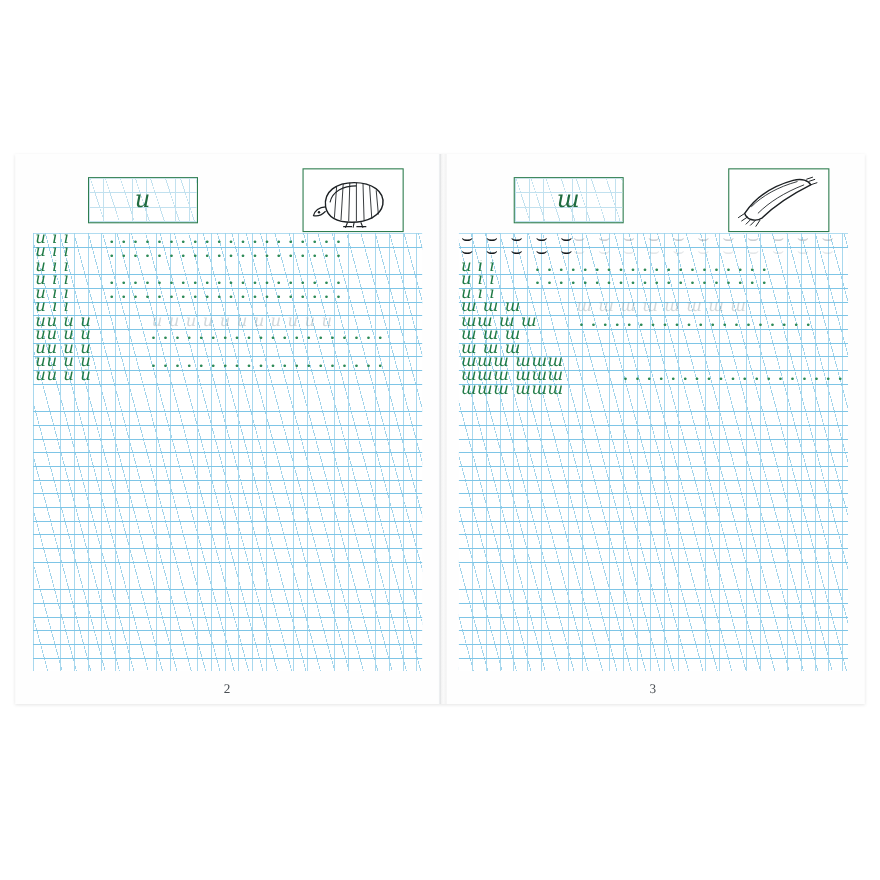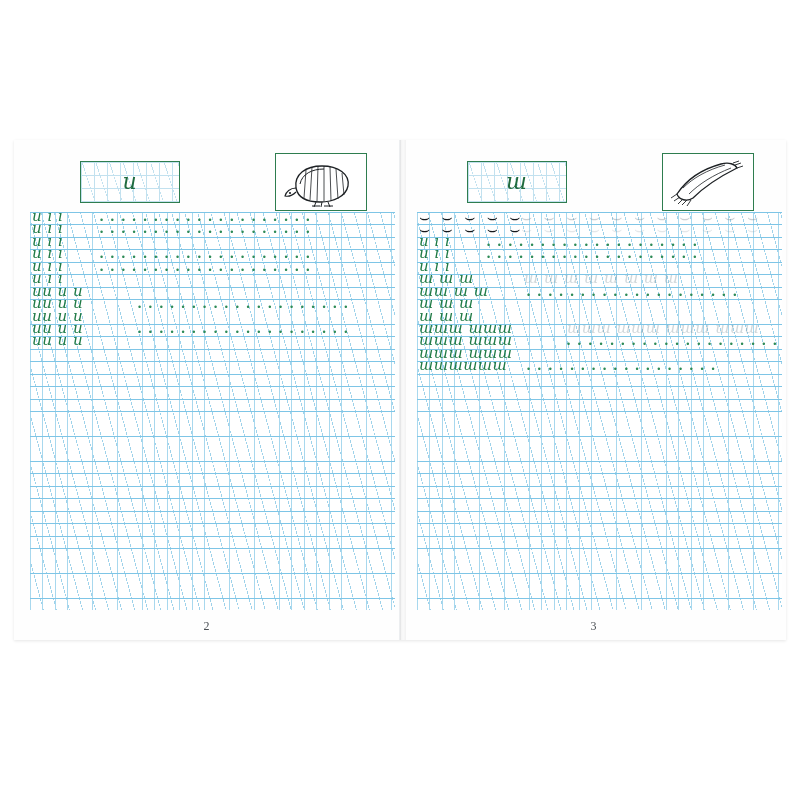--- a/index.html
+++ b/index.html
@@ -108,21 +108,20 @@
   }
 
   
   .grid-wrap {
     position: relative;
     width: 354px;
     height: 398px;
     margin: 2px auto 0 auto;
     background: #ffffff;
     overflow: hidden;
-    padding-left: 11px;
   }
 
   .grid-lines {
     position: absolute;
     inset: 0;
     background-image:
       
       repeating-linear-gradient(to bottom, #7ec5e6 0 0.8px, rgba(0,0,0,0) 0.8px 12.45px),
       
       repeating-linear-gradient(to right, #a8d8ee 0 0.7px, rgba(0,0,0,0) 0.7px 12.45px),
@@ -251,20 +250,21 @@
             <div class="ink">и  і  і</div>
             <div class="dots" style="left:70px">• • • • • • • • • • • • • • • • • • • •</div>
           </div>
 
           <div class="row">
             <div class="ink">и  і  і</div>
           </div>
 
           <div class="row">
             <div class="ink">ии  и  и</div>
+            <div class="ink faint" style="left:108px">и  и  и  и  и  и  и  и  и  и  и</div>
           </div>
 
           <div class="row">
             <div class="ink">ии  и  и</div>
             <div class="dots" style="left:108px">• • • • • • • • • • • • • • • • • • • •</div>
           </div>
 
 
           <div class="row">
             <div class="ink">ий  й  й</div>
@@ -347,36 +347,31 @@
           <div class="row">
             <div class="ink">ш  ш  ш</div>
           </div>
 
           <div class="row">
             <div class="ink">ш  ш  ш</div>
           </div>
 
           <div class="row">
             <div class="ink">шшш  шшш</div>
-            <div class="ink faint" style="left:150px">шшш  шшш  шшш  шшш</div>
           </div>
 
           <div class="row">
             <div class="ink">шшш  шшш</div>
             <div class="dots" style="left:150px">• • • • • • • • • • • • • • • • • • • •</div>
           </div>
 
           <div class="row">
             <div class="ink">шшш  шшш</div>
           </div>
 
-          <div class="row">
-            <div class="ink">шшшшшш</div>
-            <div class="dots" style="left:110px">• • • • • • • • • • • • • • • • • •</div>
-          </div>
 
         </div>
       </div>
 
       <div class="page-number">3</div>
     </div>
 
     <div class="gutter"></div>
   </div>
 

